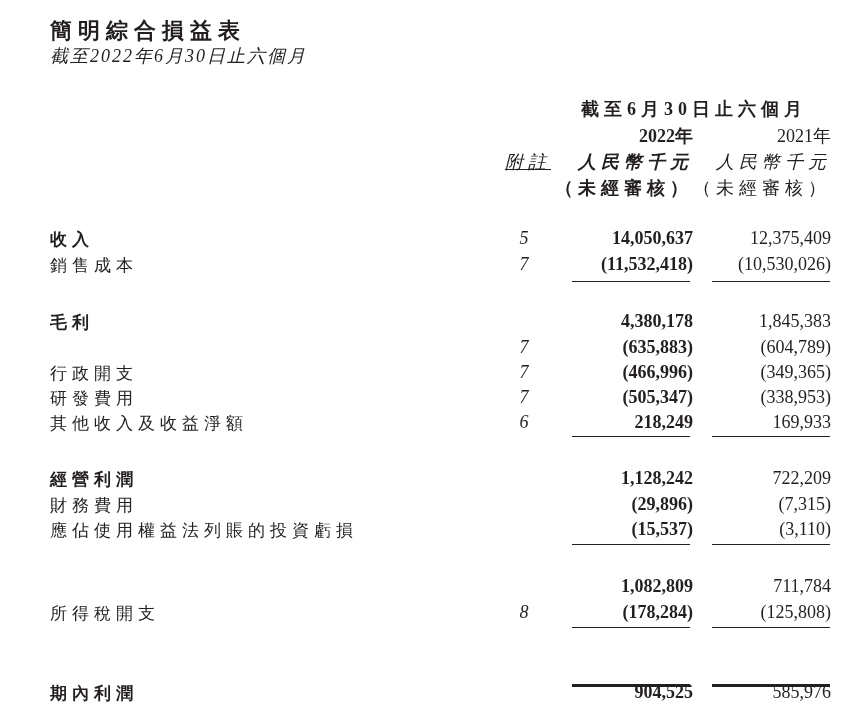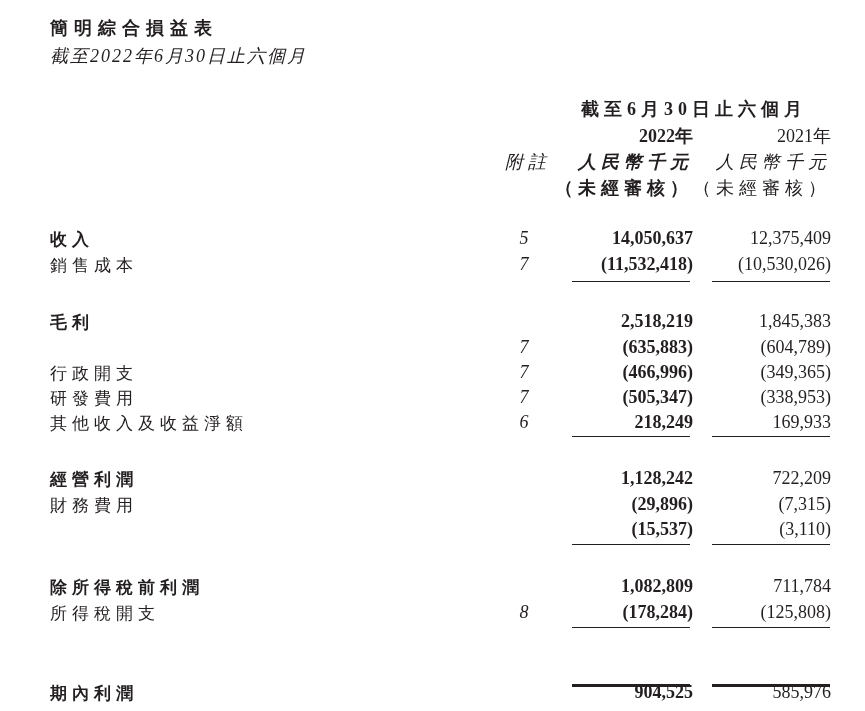--- a/index.html
+++ b/index.html
@@ -4,21 +4,21 @@
 <style>
   html, body { margin: 0; padding: 0; background: #ffffff; }
   body {
     width: 865px; height: 711px; position: relative; overflow: hidden;
     color: #231f20;
     font-family: "Liberation Serif", "DejaVu Serif", serif;
   }
   .title {
     position: absolute; left: 50px; top: 16px;
     font-family: "DejaVu Sans", sans-serif; font-weight: bold;
-    font-size: 18px; letter-spacing: 6px;
+    font-size: 22px; letter-spacing: 6px;
   }
   .subtitle {
     position: absolute; left: 50px; top: 44px;
     font-size: 18px; font-style: italic; letter-spacing: 2px;
   }
   .hdr {
     position: absolute; font-size: 18px; white-space: nowrap; text-align: center;
   }
   .hdr.cjk { letter-spacing: 5px; }
   .bold { font-weight: bold; }
@@ -46,21 +46,21 @@
 </style>
 </head>
 <body>
 
 <div class="title">簡明綜合損益表</div>
 <div class="subtitle">截至2022年6月30日止六個月</div>
 
 <div class="hdr cjk bold" style="right:58px; top:97px;">截至6月30日止六個月</div>
 <div class="hdr bold" style="right:172px; top:124px;">2022年</div>
 <div class="hdr" style="right:34px; top:124px;">2021年</div>
-<div class="hdr cjk ital" style="left:505px; top:150px;">附註</div>
+<div class="hdr cjk ital" style="left:505px; top:150px;text-decoration:underline;">附註</div>
 <div class="hdr cjk ital bold" style="right:172px; top:150px;">人民幣千元</div>
 <div class="hdr cjk ital" style="right:34px; top:150px;">人民幣千元</div>
 <div class="hdr cjk bold" style="right:172px; top:176px;">（未經審核）</div>
 <div class="hdr cjk" style="right:34px; top:176px;">（未經審核）</div>
 
 <div class="row" style="top:228px;">
   <span class="label b">收入</span>
   <span class="note">5</span>
   <span class="v22">14,050,637</span>
   <span class="v21">12,375,409</span>
@@ -70,21 +70,21 @@
   <span class="note">7</span>
   <span class="v22">(11,532,418)</span>
   <span class="v21">(10,530,026)</span>
 </div>
 <div class="rule c22" style="top:281px;"></div>
 <div class="rule c21" style="top:281px;"></div>
 
 <div class="row" style="top:311px;">
   <span class="label b">毛利</span>
   <span class="note"></span>
-  <span class="v22">2,518,219</span>
+  <span class="v22">4,380,178</span>
   <span class="v21">1,845,383</span>
 </div>
 <div class="row" style="top:337px;">
   <span class="note">7</span>
   <span class="v22">(635,883)</span>
   <span class="v21">(604,789)</span>
 </div>
 <div class="row" style="top:362px;">
   <span class="label">行政開支</span>
   <span class="note">7</span>
@@ -112,29 +112,29 @@
   <span class="v22">1,128,242</span>
   <span class="v21">722,209</span>
 </div>
 <div class="row" style="top:494px;">
   <span class="label">財務費用</span>
   <span class="note"></span>
   <span class="v22">(29,896)</span>
   <span class="v21">(7,315)</span>
 </div>
 <div class="row" style="top:519px;">
+  <span class="label">應佔使用權益法列賬的投資虧損</span>
   <span class="note"></span>
   <span class="v22">(15,537)</span>
   <span class="v21">(3,110)</span>
 </div>
 <div class="rule c22" style="top:544px;"></div>
 <div class="rule c21" style="top:544px;"></div>
 
 <div class="row" style="top:576px;">
-  <span class="label b">除所得稅前利潤</span>
   <span class="note"></span>
   <span class="v22">1,082,809</span>
   <span class="v21">711,784</span>
 </div>
 <div class="row" style="top:602px;">
   <span class="label">所得稅開支</span>
   <span class="note">8</span>
   <span class="v22">(178,284)</span>
   <span class="v21">(125,808)</span>
 </div>

